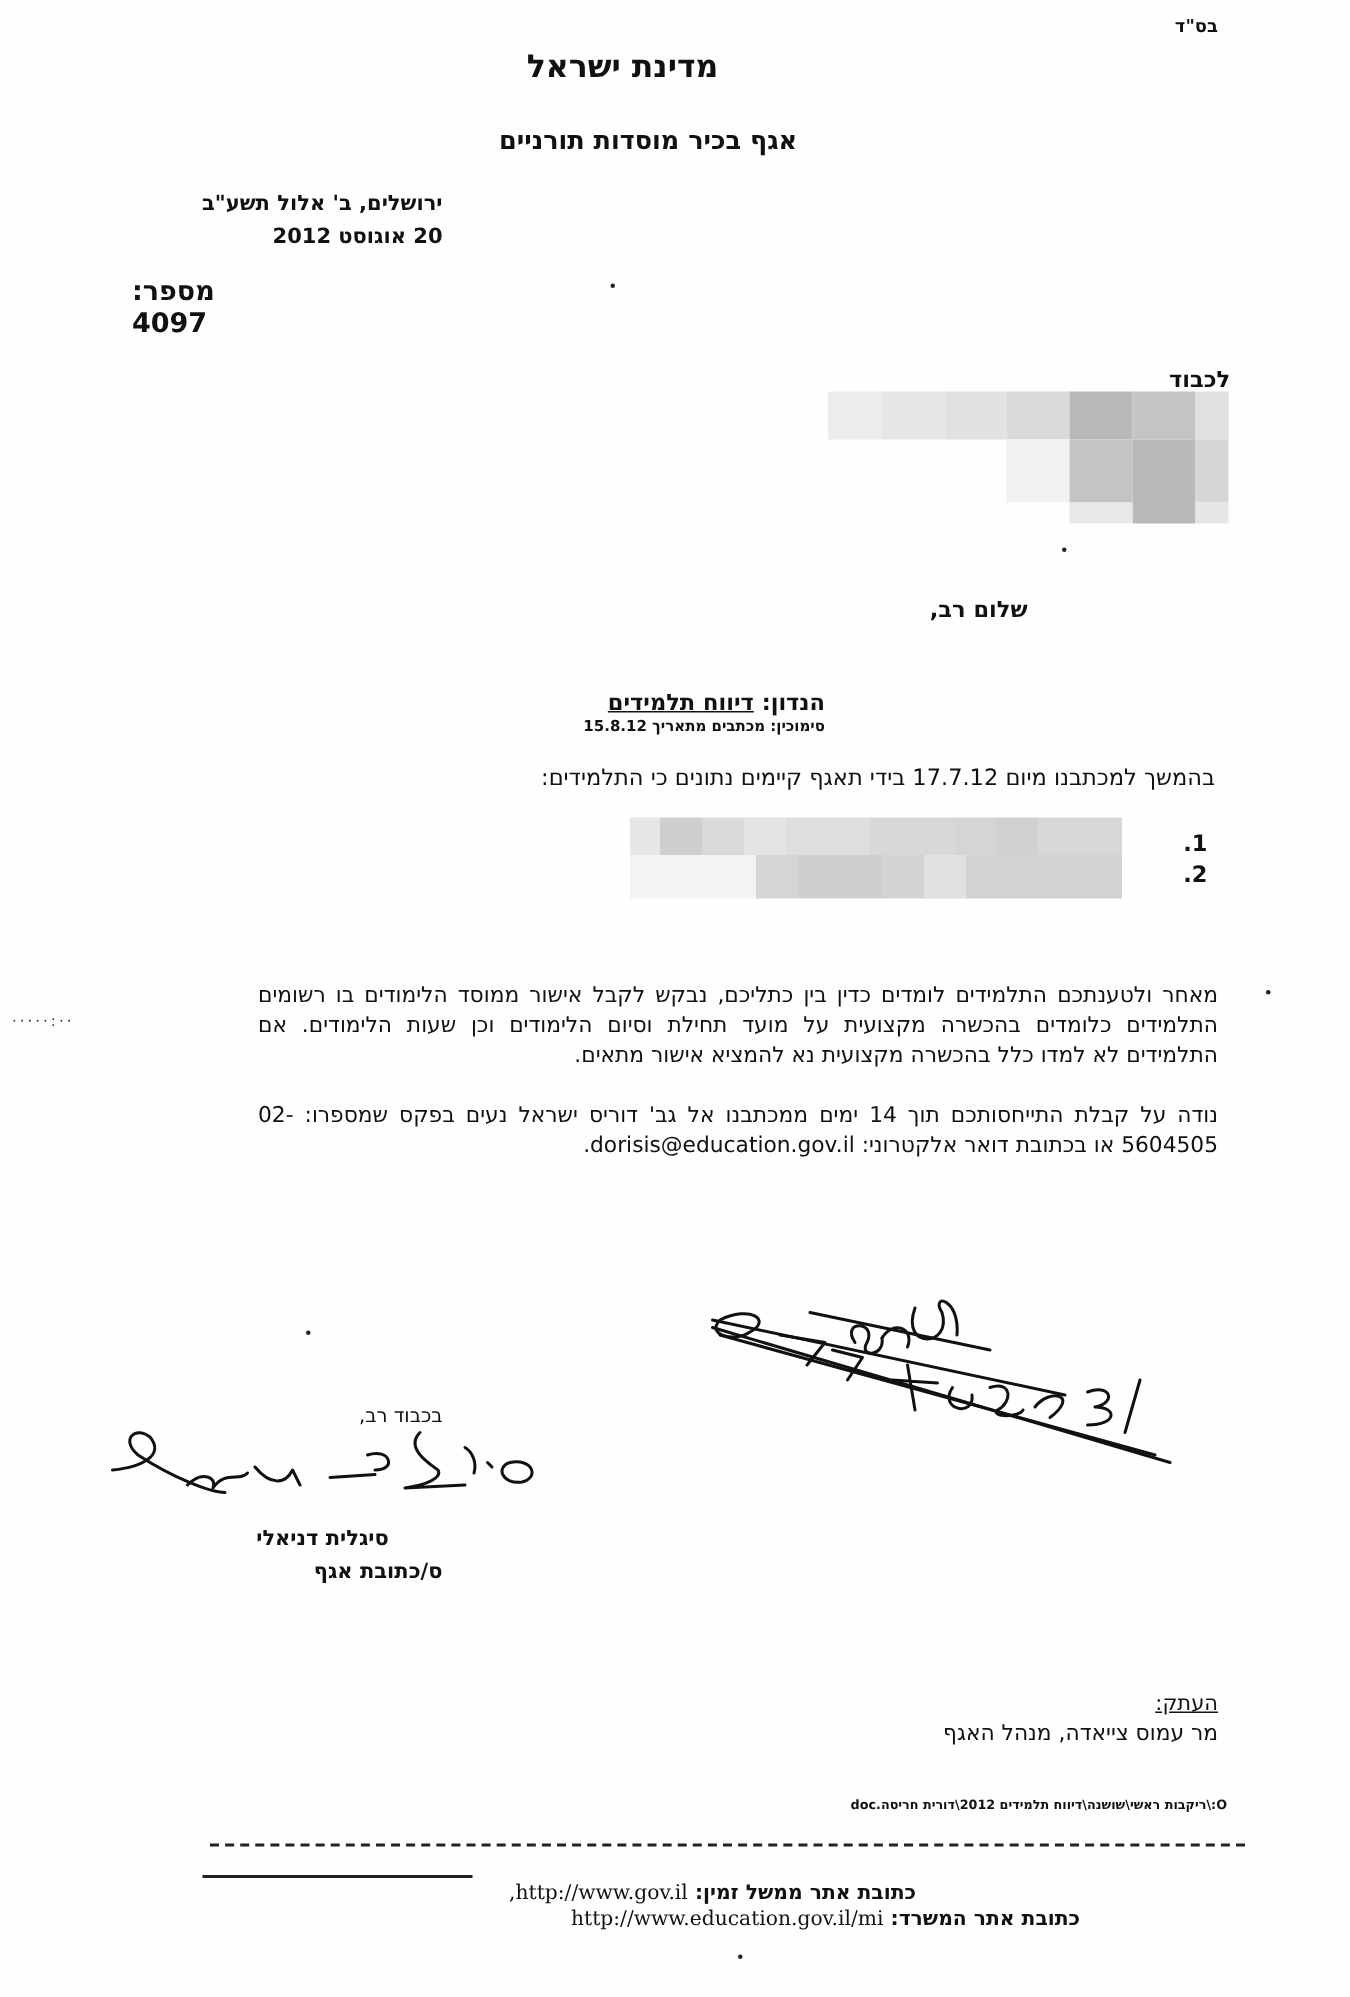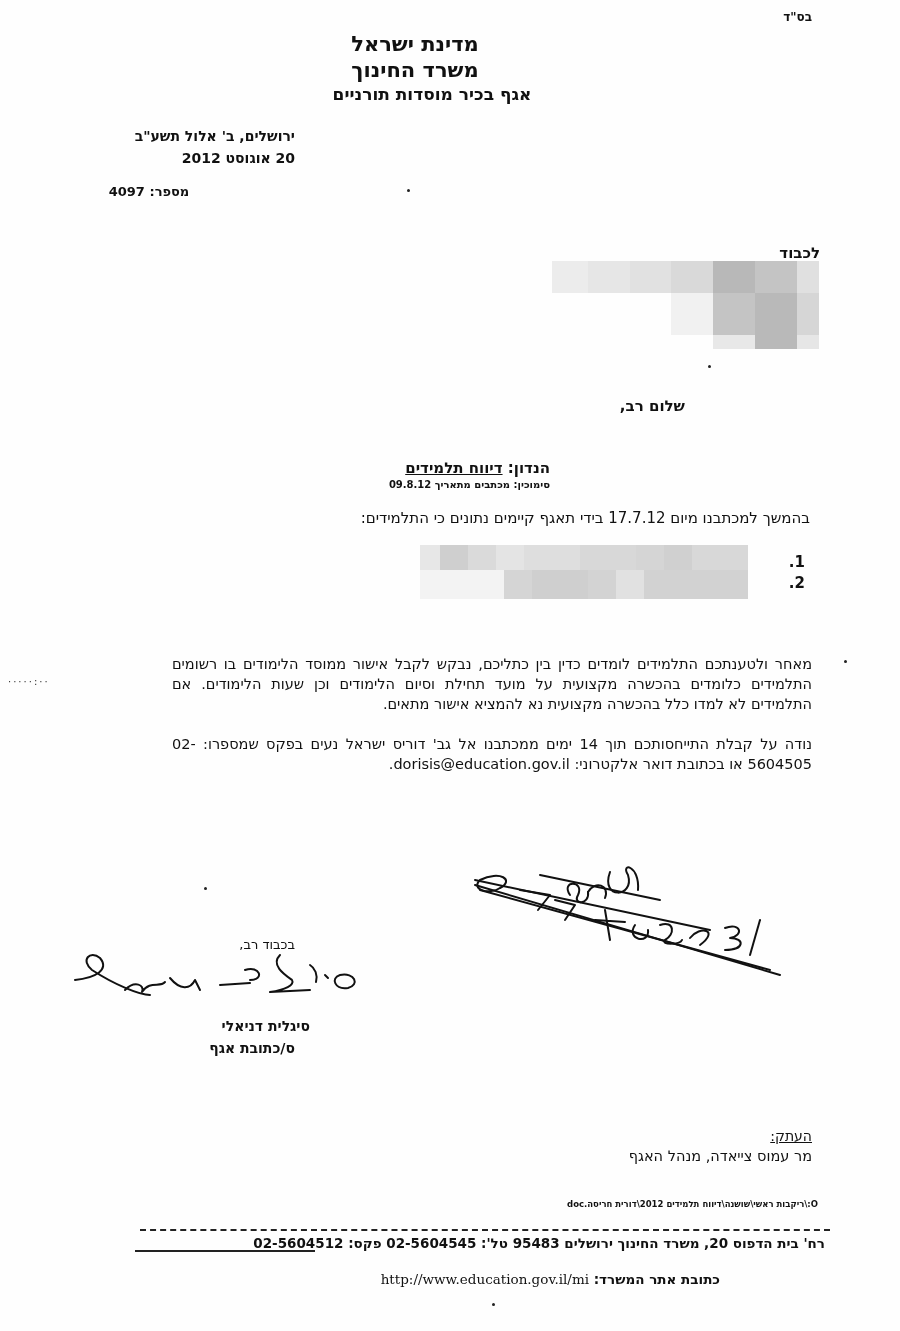--- a/index.html
+++ b/index.html
@@ -24,21 +24,21 @@
     .rtl { direction: rtl; unicode-bidi: plaintext; }
 
     .bsd { right: 88px; top: 10px; font-size: 12px; font-weight: bold; }
 
     .hdr { position: absolute; left: 300px; width: 230px; text-align: center; font-weight: bold; direction: rtl; }
     .hdr1 { top: 32px; font-size: 21px; }
     .hdr2 { top: 58px; font-size: 21px; }
     .hdr3 { top: 84px; left: 317px; width: 230px; font-size: 17px; }
 
     .dateblock { left: 95px; top: 125px; width: 200px; font-size: 14px; font-weight: bold; direction: rtl; text-align: right; line-height: 22px; }
-    .numline { left: 104px; top: 184px; width: 90px; font-size: 13px; font-weight: bold; direction: rtl; text-align: center; }
+    .numline { left: 88px; top: 184px; width: 90px; font-size: 18px; font-weight: bold; direction: rtl; text-align: left; }
 
     .to-label { right: 80px; top: 244px; font-size: 15px; font-weight: bold; }
     .redact { position: absolute; }
     .redact div { position: absolute; }
 
     .greeting { right: 215px; top: 397px; font-size: 15px; font-weight: bold; }
 
     .subject { left: 370px; top: 459px; width: 180px; text-align: right; direction: rtl; font-size: 15px; font-weight: bold; }
     .subject .u { text-decoration: underline; }
     .ref { left: 285px; top: 479px; width: 265px; text-align: right; direction: rtl; font-size: 10px; font-weight: bold; }
@@ -50,21 +50,21 @@
     .li2 { right: 95px; top: 574px; }
 
     .line2 { right: 88px; top: 612px; width: 500px; text-align: right; direction: rtl; font-size: 15px; }
 
     .para { right: 88px; top: 654px; width: 640px; text-align: justify; text-align-last: right; direction: rtl; font-size: 14.5px; line-height: 20px; }
     .para2 { right: 88px; top: 734px; width: 640px; text-align: justify; text-align-last: right; direction: rtl; font-size: 14.5px; line-height: 20px; }
 
     .dots { left: 8px; top: 676px; font-size: 10px; letter-spacing: 2px; color: #333; }
 
     .closing { left: 205px; top: 937px; width: 90px; text-align: right; direction: rtl; font-size: 13px; font-weight: normal; }
-    .signer-name { left: 170px; top: 1018px; width: 140px; text-align: right; direction: rtl; font-size: 14px; font-weight: bold; }
+    .signer-name { left: 145px; top: 1018px; width: 140px; text-align: center; direction: rtl; font-size: 14px; font-weight: bold; }
     .signer-title { left: 155px; top: 1040px; width: 140px; text-align: right; direction: rtl; font-size: 14px; font-weight: bold; }
 
     .cc-label { right: 88px; top: 1128px; font-size: 14px; direction: rtl; text-decoration: underline; }
     .cc-name { right: 88px; top: 1148px; font-size: 14.5px; direction: rtl; }
 
     .filepath { right: 82px; top: 1199px; font-size: 8.5px; font-weight: bold; direction: rtl; }
 
     .rule { position: absolute; height: 0; border-top: 2px dashed #222; }
 
     .footer1 { left: 135px; top: 1235px; width: 690px; text-align: right; direction: rtl; font-size: 13.5px; font-weight: bold; }
@@ -78,21 +78,20 @@
     svg.sig path { fill: none; stroke: #111; stroke-width: 2; stroke-linecap: round; stroke-linejoin: round; }
   </style>
 </head>
 <body>
 
 <div class="page">
 
   <div class="abs bsd rtl">בס"ד</div>
 
   <div class="hdr hdr1">מדינת ישראל</div>
-  <div class="hdr hdr2">משרד החינוך</div>
   <div class="hdr hdr3">אגף בכיר מוסדות תורניים</div>
 
   <div class="abs dateblock">
     <div>ירושלים, ב' אלול תשע"ב</div>
     <div>20 אוגוסט 2012</div>
   </div>
 
   <div class="abs numline">
     <span>מספר:</span>
     <span>4097</span>
@@ -118,21 +117,21 @@
 
   <div class="abs stray" style="left:708px; top:365px;"></div>
   <div class="abs stray" style="left:407px; top:189px;"></div>
 
   <div class="abs greeting rtl">שלום רב,</div>
 
   <div class="abs subject">
     <span>הנדון:</span>
     <span class="u">דיווח תלמידים</span>
   </div>
-  <div class="abs ref">סימוכין: מכתבים מתאריך 09.8.12</div>
+  <div class="abs ref">סימוכין: מכתבים מתאריך 15.8.12</div>
 
   <div class="abs line1">בהמשך למכתבנו מיום 17.7.12 בידי תאגף קיימים נתונים כי התלמידים:</div>
 
   <div class="abs li-num li1 rtl">.1</div>
   <div class="abs li-num li2 rtl">.2</div>
 
   <div class="redact" style="left:420px; top:545px;">
     <div style="left:0;top:0;width:20px;height:25px;background:#e7e7e7"></div>
     <div style="left:20px;top:0;width:28px;height:25px;background:#cfcfcf"></div>
     <div style="left:48px;top:0;width:28px;height:25px;background:#dadada"></div>
@@ -204,21 +203,24 @@
   <div class="abs signer-title">ס/כתובת אגף</div>
 
   <div class="abs cc-label">העתק:</div>
   <div class="abs cc-name">מר עמוס צייאדה, מנהל האגף</div>
 
   <div class="abs filepath">O:\ריקבות ראשי\שושנה\דיווח תלמידים 2012\דורית חריסה.doc</div>
 
   <div class="rule" style="left:140px; top:1229px; width:690px;"></div>
   <div class="rule" style="left:135px; top:1250px; width:180px; border-top-style:solid;"></div>
 
-  <div class="abs footer1">רח' בית הדפוס 20, משרד החינוך ירושלים 95483 טל': 02-5604545 פקס: 02-5604512</div>
+  <div class="abs footer2">
+    <span>כתובת אתר ממשל זמין:</span>
+    <span class="footer-url">http://www.gov.il,</span>
+  </div>
   <div class="abs footer3">
     <span>כתובת אתר המשרד:</span>
     <span class="footer-url">http://www.education.gov.il/mi</span>
   </div>
 
   <div class="abs stray" style="left:492px; top:1303px;"></div>
   <div class="abs stray" style="left:204px; top:887px;"></div>
 
 </div>
 

